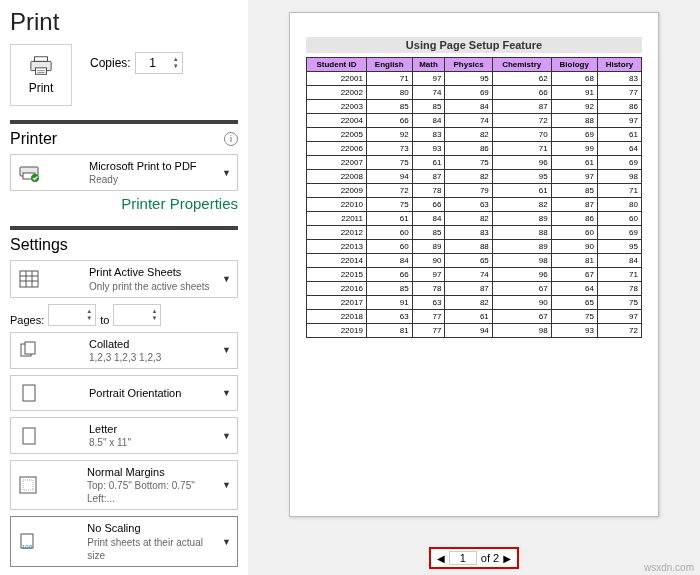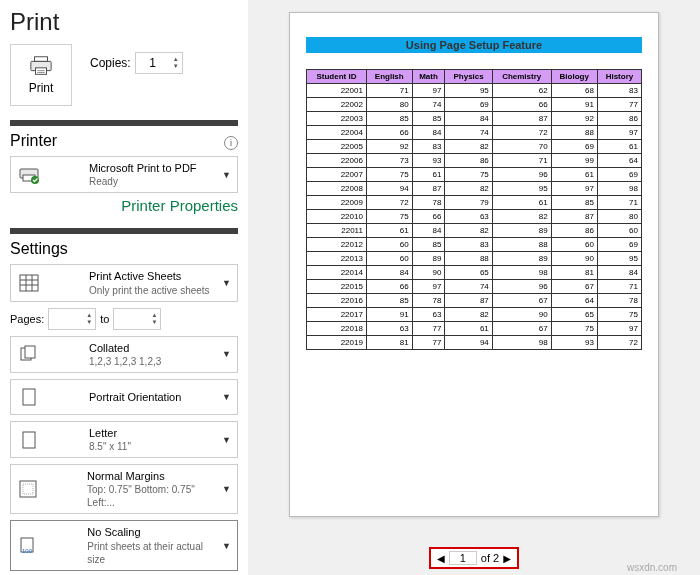--- a/index.html
+++ b/index.html
@@ -7,40 +7,40 @@
 .layout { display: flex; height: 100%; }
 .left { width: 248px; padding: 8px 10px; background: #fff; }
 .right { flex: 1; background: #f0f0f0; display: flex; flex-direction: column; align-items: center; padding: 12px 0; position: relative; }
 h1.title { font-size: 24px; font-weight: 400; color: #222; margin-bottom: 8px; }
 .top-row { display: flex; align-items: flex-start; gap: 18px; }
 .print-btn { display: flex; flex-direction: column; align-items: center; justify-content: center; width: 62px; height: 62px; border: 1px solid #d0d0d0; background: #fff; cursor: pointer; font-size: 12px; gap: 4px; }
 .copies { display: flex; align-items: center; gap: 4px; font-size: 12px; margin-top: 8px; }
 .spinner { display: inline-flex; align-items: center; border: 1px solid #ccc; height: 22px; }
 .spinner input { border: none; width: 34px; text-align: center; font-size: 12px; outline: none; }
 .spinner .arrows { display: flex; flex-direction: column; font-size: 6px; line-height: 7px; color: #555; padding: 0 3px; cursor: pointer; }
-.section-hdr { display: flex; align-items: flex-end; justify-content: space-between; font-size: 16px; font-weight: 400; margin-top: 14px; border-top: 6px solid #404040; padding-top: 6px; }
+.section-hdr { display: flex; align-items: center; justify-content: space-between; font-size: 16px; font-weight: 400; margin-top: 14px; border-top: 4px solid #404040; padding-top: 6px; }
 .info-icon { width: 14px; height: 14px; border: 1px solid #888; border-radius: 50%; display: inline-flex; align-items: center; justify-content: center; font-size: 9px; color: #555; }
 .row-item { display: flex; align-items: center; gap: 8px; border: 1px solid #ccc; padding: 4px 6px; margin-top: 6px; font-size: 11px; min-height: 36px; background: #fff; position: relative; }
 .row-item .texts { display: flex; flex-direction: column; line-height: 1.3; margin-left: 40px; }
 .row-item .sub { color: #666; font-size: 10px; }
 .row-item .chev { margin-left: auto; font-size: 9px; color: #333; }
 .link { text-align: right; font-size: 15px; color: #0a7f4a; cursor: pointer; margin-top: 4px; }
-.pages-row { display: flex; align-items: center; gap: 4px; font-size: 11px; margin-top: 6px; }
+.pages-row { display: flex; align-items: flex-end; gap: 4px; font-size: 11px; margin-top: 6px; }
 .ico { width: 24px; display: flex; align-items: center; justify-content: center; }
 .selected { border: 1px solid #888; }
 .preview-page { width: 370px; height: 505px; background: #fff; border: 1px solid #bbb; box-shadow: 1px 1px 3px rgba(0,0,0,0.15); padding: 24px 16px; }
-.banner { background: #0ea5e9; color: #333; font-weight: bold; font-size: 11px; text-align: center; padding: 2px 0; margin-bottom: 16px; }
+.banner { background: #e5e5e5; color: #333; font-weight: bold; font-size: 11px; text-align: center; padding: 2px 0; margin-bottom: 4px; }
 table.data { border-collapse: collapse; width: 100%; font-size: 8px; }
 table.data th { background: #d49cf4; border: 1px solid #333; padding: 2px 3px; font-weight: bold; }
 table.data td { border: 1px solid #333; padding: 2px 3px; text-align: right; }
 table.data td:first-child { text-align: right; }
 .pager { position: absolute; bottom: 6px; display: flex; align-items: center; gap: 4px; font-size: 11px; background: #fff; border: 2px solid #d40000; padding: 2px 6px; }
 .pager input { width: 28px; border: 1px solid #ccc; text-align: center; font-size: 11px; }
 .tri { font-size: 10px; cursor: pointer; }
-.watermark { position: absolute; right: 23px; bottom: 2px; font-size: 10px; color: #aaa; text-align: right; }
+.watermark { position: absolute; right: 6px; bottom: 2px; font-size: 10px; color: #aaa; text-align: right; }
 svg { display: block; }
 </style>
 </head>
 <body>
 
 <div class="layout">
   <div class="left">
     <h1 class="title">Print</h1>
     <div class="top-row">
       <button class="print-btn">

